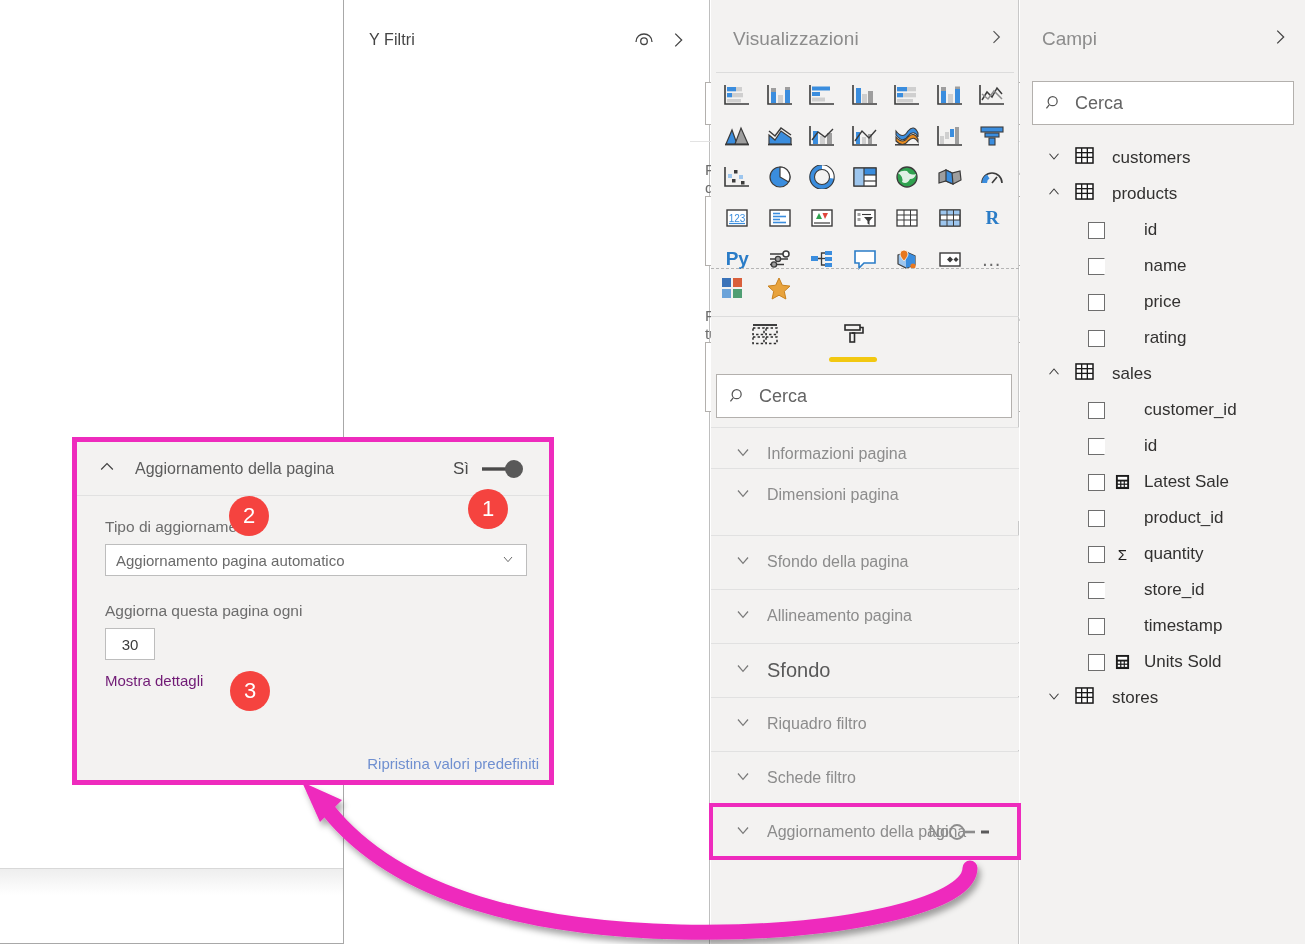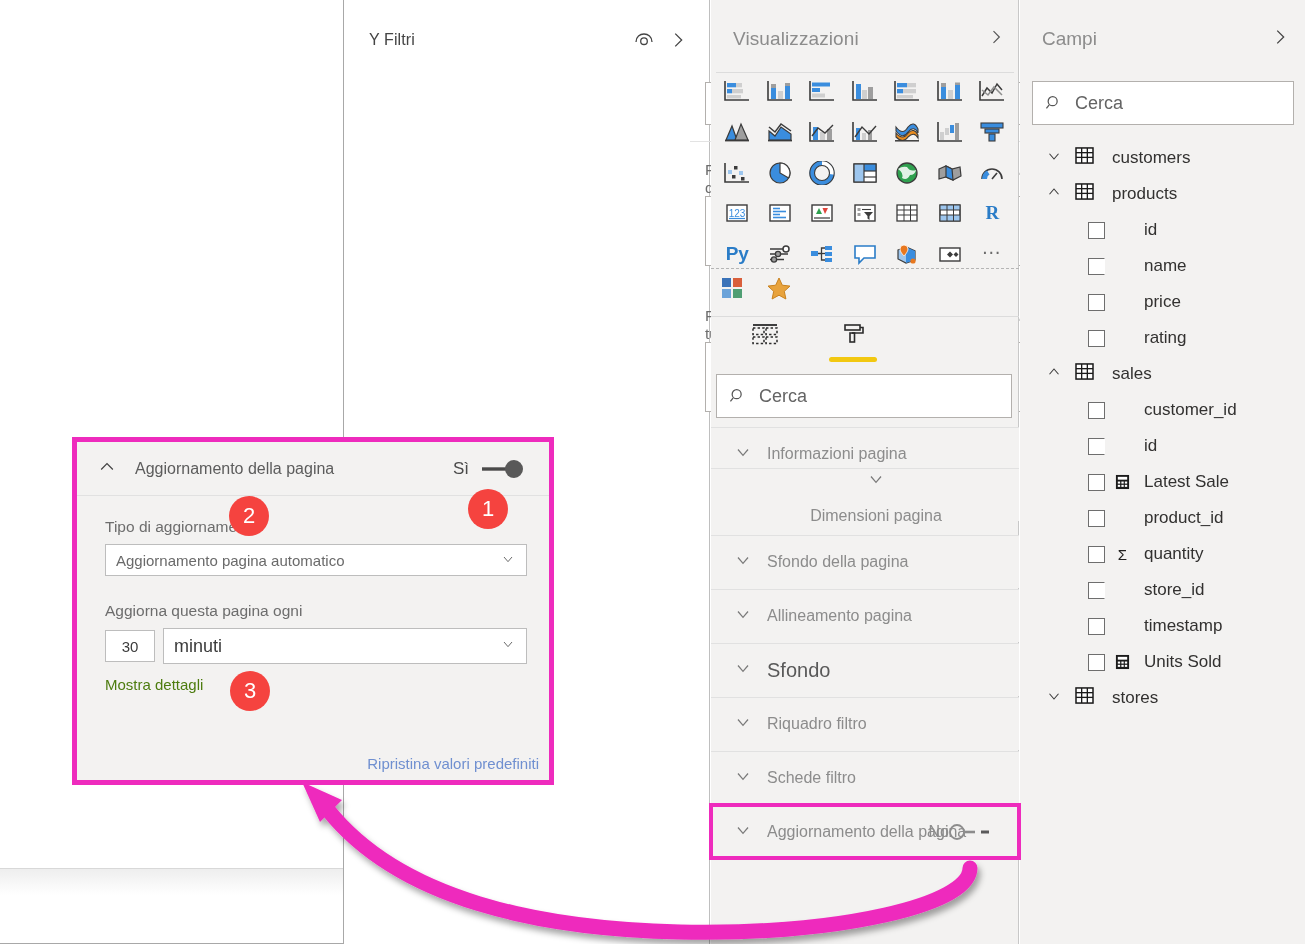--- a/index.html
+++ b/index.html
@@ -61,21 +61,21 @@
   #viz { left:711px; width:308px; border-right:1px solid #c8c8c8; }
   #viz .hdr { position:absolute; left:22px; top:22px; right:12px; height:34px; display:flex; align-items:center;}
   #viz .hdr .t { flex:1; }
   #vizgrid {
     position:absolute; left:716px; top:72px; width:298px;
     display:grid; grid-template-columns: repeat(7, 42.5px);
     row-gap:9px; column-gap:0px;
     border-top:1px solid #dcdcdc;
     padding-top:6px;
   }
-  #vizgrid > div { width:42.5px; height:32px; display:flex; align-items:flex-start; justify-content:center; cursor:pointer;}
+  #vizgrid > div { width:42.5px; height:32px; display:flex; align-items:center; justify-content:center; cursor:pointer;}
   #vizsep { position:absolute; left:711px; top:268px; width:308px; border-top:1px dashed #b5b5b5;}
   #vizextra { position:absolute; left:720px; top:276px; display:flex; align-items:center; gap:20px;}
   #vizextra > div { cursor:pointer; }
   #tabs {
     position:absolute; left:711px; top:316px; width:308px; height:58px;
     border-top:1px solid #dcdcdc;
     display:flex; align-items:flex-start; padding-left:26px; gap:32px;
   }
   #tabs .tab { width:56px; padding-top:5px; display:flex; flex-direction:column; align-items:center; cursor:pointer; }
   #tabs .tab .ul { width:48px; height:5px; border-radius:3px; background:transparent; margin-top:5px; }
@@ -122,21 +122,21 @@
   .flbl { font-size:15.5px; color:#6d6d6d; margin-bottom:8px;}
   .ddl {
     position:relative; background:#fff; border:1px solid #bdbdbd; height:32px;
     display:flex; align-items:center; padding:0 10px; font-size:15px; color:#6a6a6a;
   }
   .ddl .cv { position:absolute; right:10px; }
   .num {
     width:50px; height:32px; background:#fff; border:1px solid #bdbdbd;
     display:flex; align-items:center; justify-content:center; font-size:15px; color:#3b3b3b;
   }
-  .linklike { color:#4d7c0f; font-size:15px; cursor:pointer; }
+  .linklike { color:#701a75; font-size:15px; cursor:pointer; }
   #reset { position:absolute; right:10px; bottom:8px; color:#6f8fd0; font-size:15px; cursor:pointer; white-space:nowrap;}
 
   
   .badge {
     position:absolute; width:40px; height:40px; border-radius:50%;
     background:#f5433f; color:#fff; font-size:22px;
     display:flex; align-items:center; justify-content:center; z-index:60;
   }
   #arrow { position:absolute; left:280px; top:760px; width:760px; height:184px; z-index:30; pointer-events:none;}
 </style>
@@ -580,21 +580,21 @@
     <span class="ph">Cerca</span>
   </div>
 
   <div id="format-sections">
       <div class="acc" style="top: 427px;">
         <span><svg width="20" height="20" viewBox="0 0 24 24" fill="none" stroke="#7a7a7a" stroke-width="1.5">
             <polyline points="6,9 12,16 18,9"></polyline>
           </svg></span>
         <span class="lbl">Informazioni pagina</span>
       </div>
-      <div class="acc" style="top: 468px; flex-direction: column;">
+      <div class="acc" style="top: 468px;">
         <span><svg width="20" height="20" viewBox="0 0 24 24" fill="none" stroke="#7a7a7a" stroke-width="1.5">
             <polyline points="6,9 12,16 18,9"></polyline>
           </svg></span>
         <span class="lbl">Dimensioni pagina</span>
       </div>
       <div class="acc" style="top: 535px;">
         <span><svg width="20" height="20" viewBox="0 0 24 24" fill="none" stroke="#7a7a7a" stroke-width="1.5">
             <polyline points="6,9 12,16 18,9"></polyline>
           </svg></span>
         <span class="lbl">Sfondo della pagina</span>
@@ -835,28 +835,20 @@
         <span class="cv">
           <svg width="16" height="16" viewBox="0 0 24 24" fill="none" stroke="#6a6a6a" stroke-width="1.5">
               <polyline points="6,9 12,16 18,9"></polyline>
             </svg>
         </span>
       </div>
 
       <div class="flbl" style="margin-top:26px">Aggiorna questa pagina ogni</div>
       <div style="display:flex; gap:8px; align-items:center">
         <div class="num">30</div>
-        <div class="ddl" style="flex:1; height:36px; font-size:18px; color:#3b3b3b">
-          <span>minuti</span>
-          <span class="cv">
-            <svg width="16" height="16" viewBox="0 0 24 24" fill="none" stroke="#6a6a6a" stroke-width="1.5">
-                <polyline points="6,9 12,16 18,9"></polyline>
-              </svg>
-          </span>
-        </div>
       </div>
 
       <div class="linklike" style="margin-top:12px">Mostra dettagli</div>
     </div>
 
     <div id="reset">Ripristina valori predefiniti</div>
   </div>
 
   <div id="badges">
       <div class="badge" style="left: 468px; top: 489px; background: rgb(245, 67, 63);">1</div>

